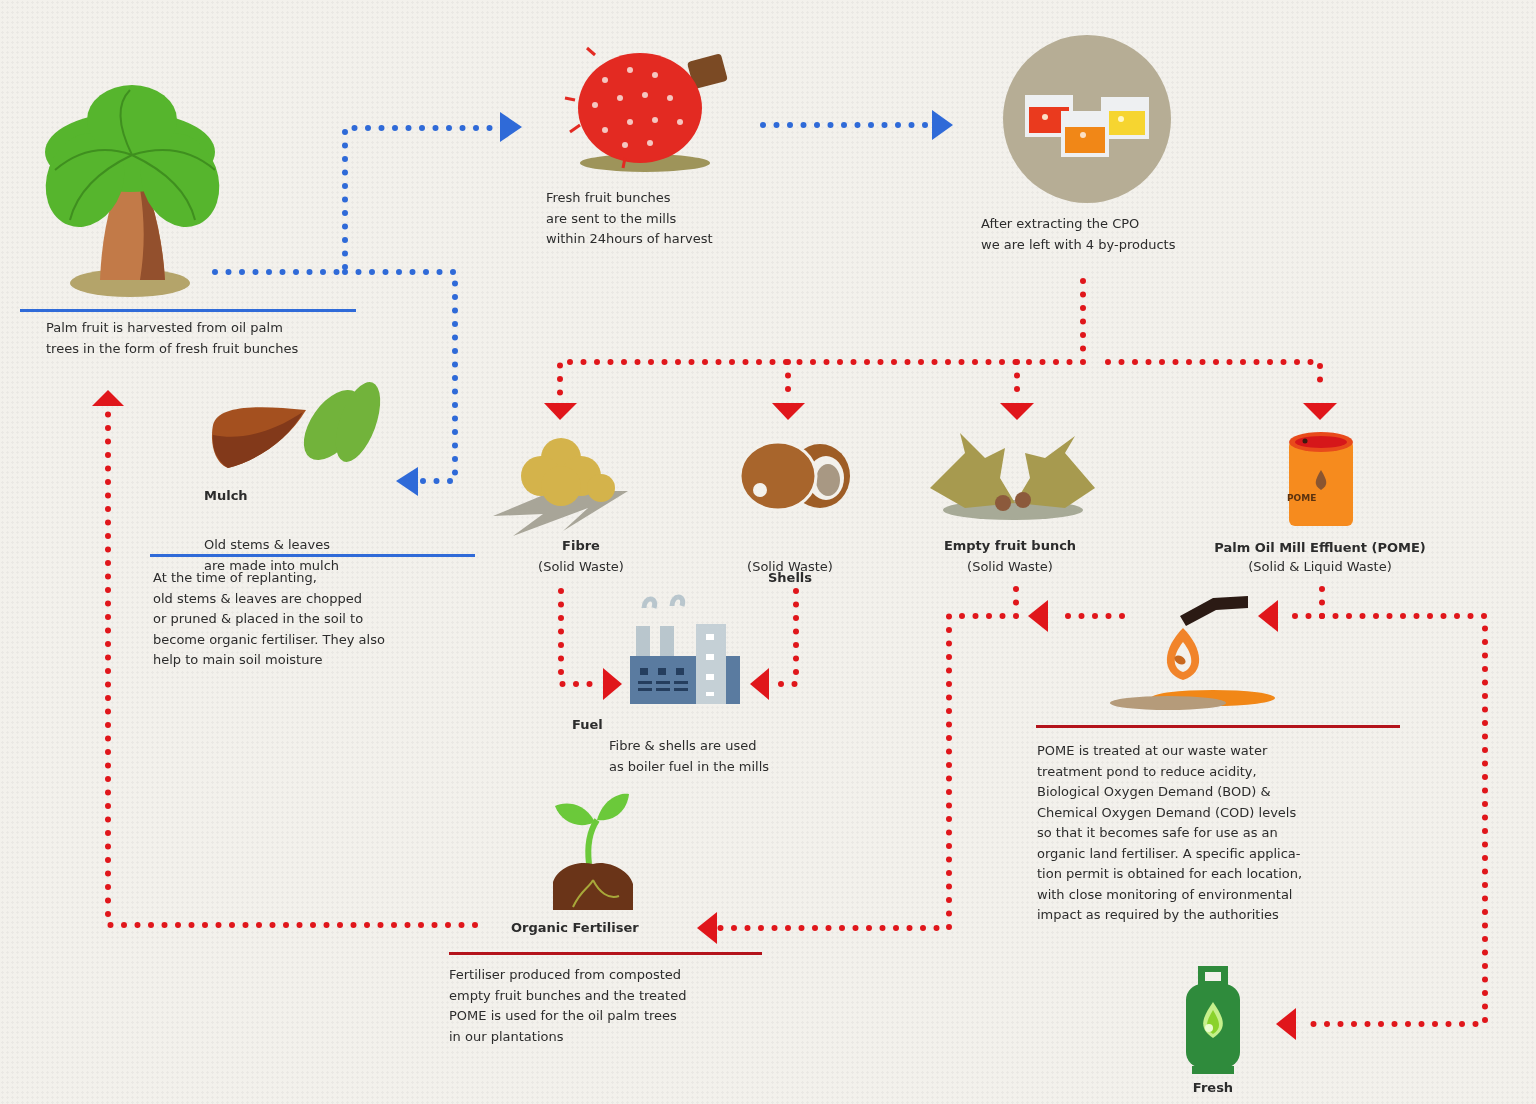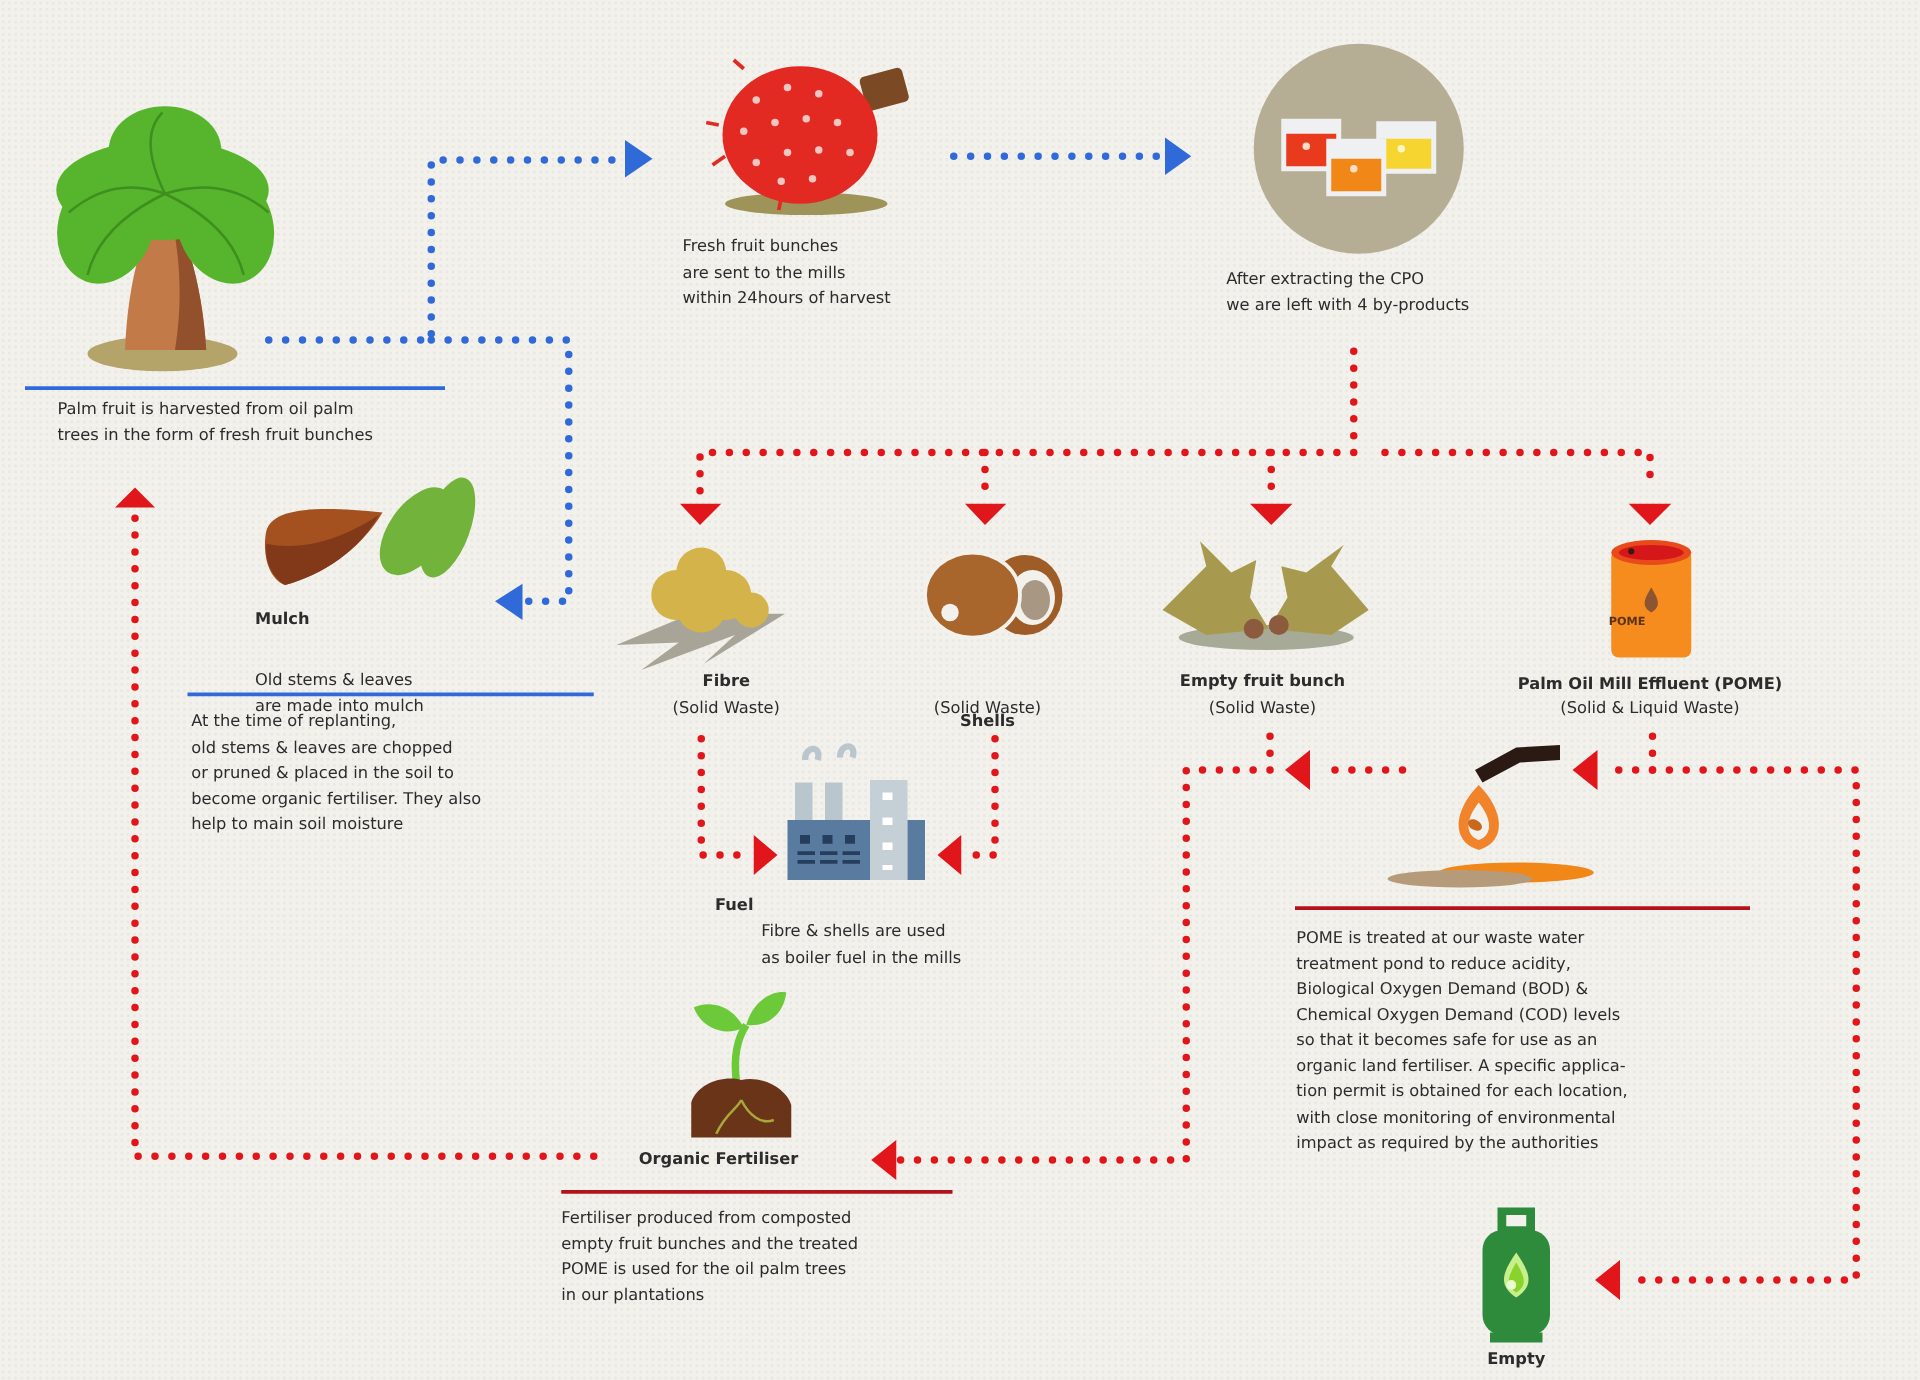--- a/index.html
+++ b/index.html
@@ -306,13 +306,13 @@
   <svg width="58" height="108" viewBox="0 0 58 108">
     <rect x="14" y="0" width="30" height="20" fill="#2f8b3c"></rect>
     <rect x="21" y="6" width="16" height="9" fill="#f3f1ec"></rect>
     <rect x="2" y="18" width="54" height="84" rx="16" fill="#2f8b3c"></rect>
     <rect x="8" y="100" width="42" height="8" fill="#2f8b3c"></rect>
     <path d="M29 36 C 18 52, 14 62, 29 72 C 44 62, 40 52, 29 36 Z" fill="#c6f08b"></path>
     <path d="M29 44 C 22 56, 20 62, 29 68 C 38 62, 36 56, 29 44 Z" fill="#8ad22c"></path>
     <circle cx="25" cy="62" r="4" fill="#eafcd0"></circle>
   </svg>
 </div>
-<div class="abs txt bold center" style="left:1163px;top:1078px;width:100px;">Empty</div>
+<div class="abs txt bold center" style="left:1163px;top:1078px;width:100px;">Fresh</div>
 
 </body></html>

